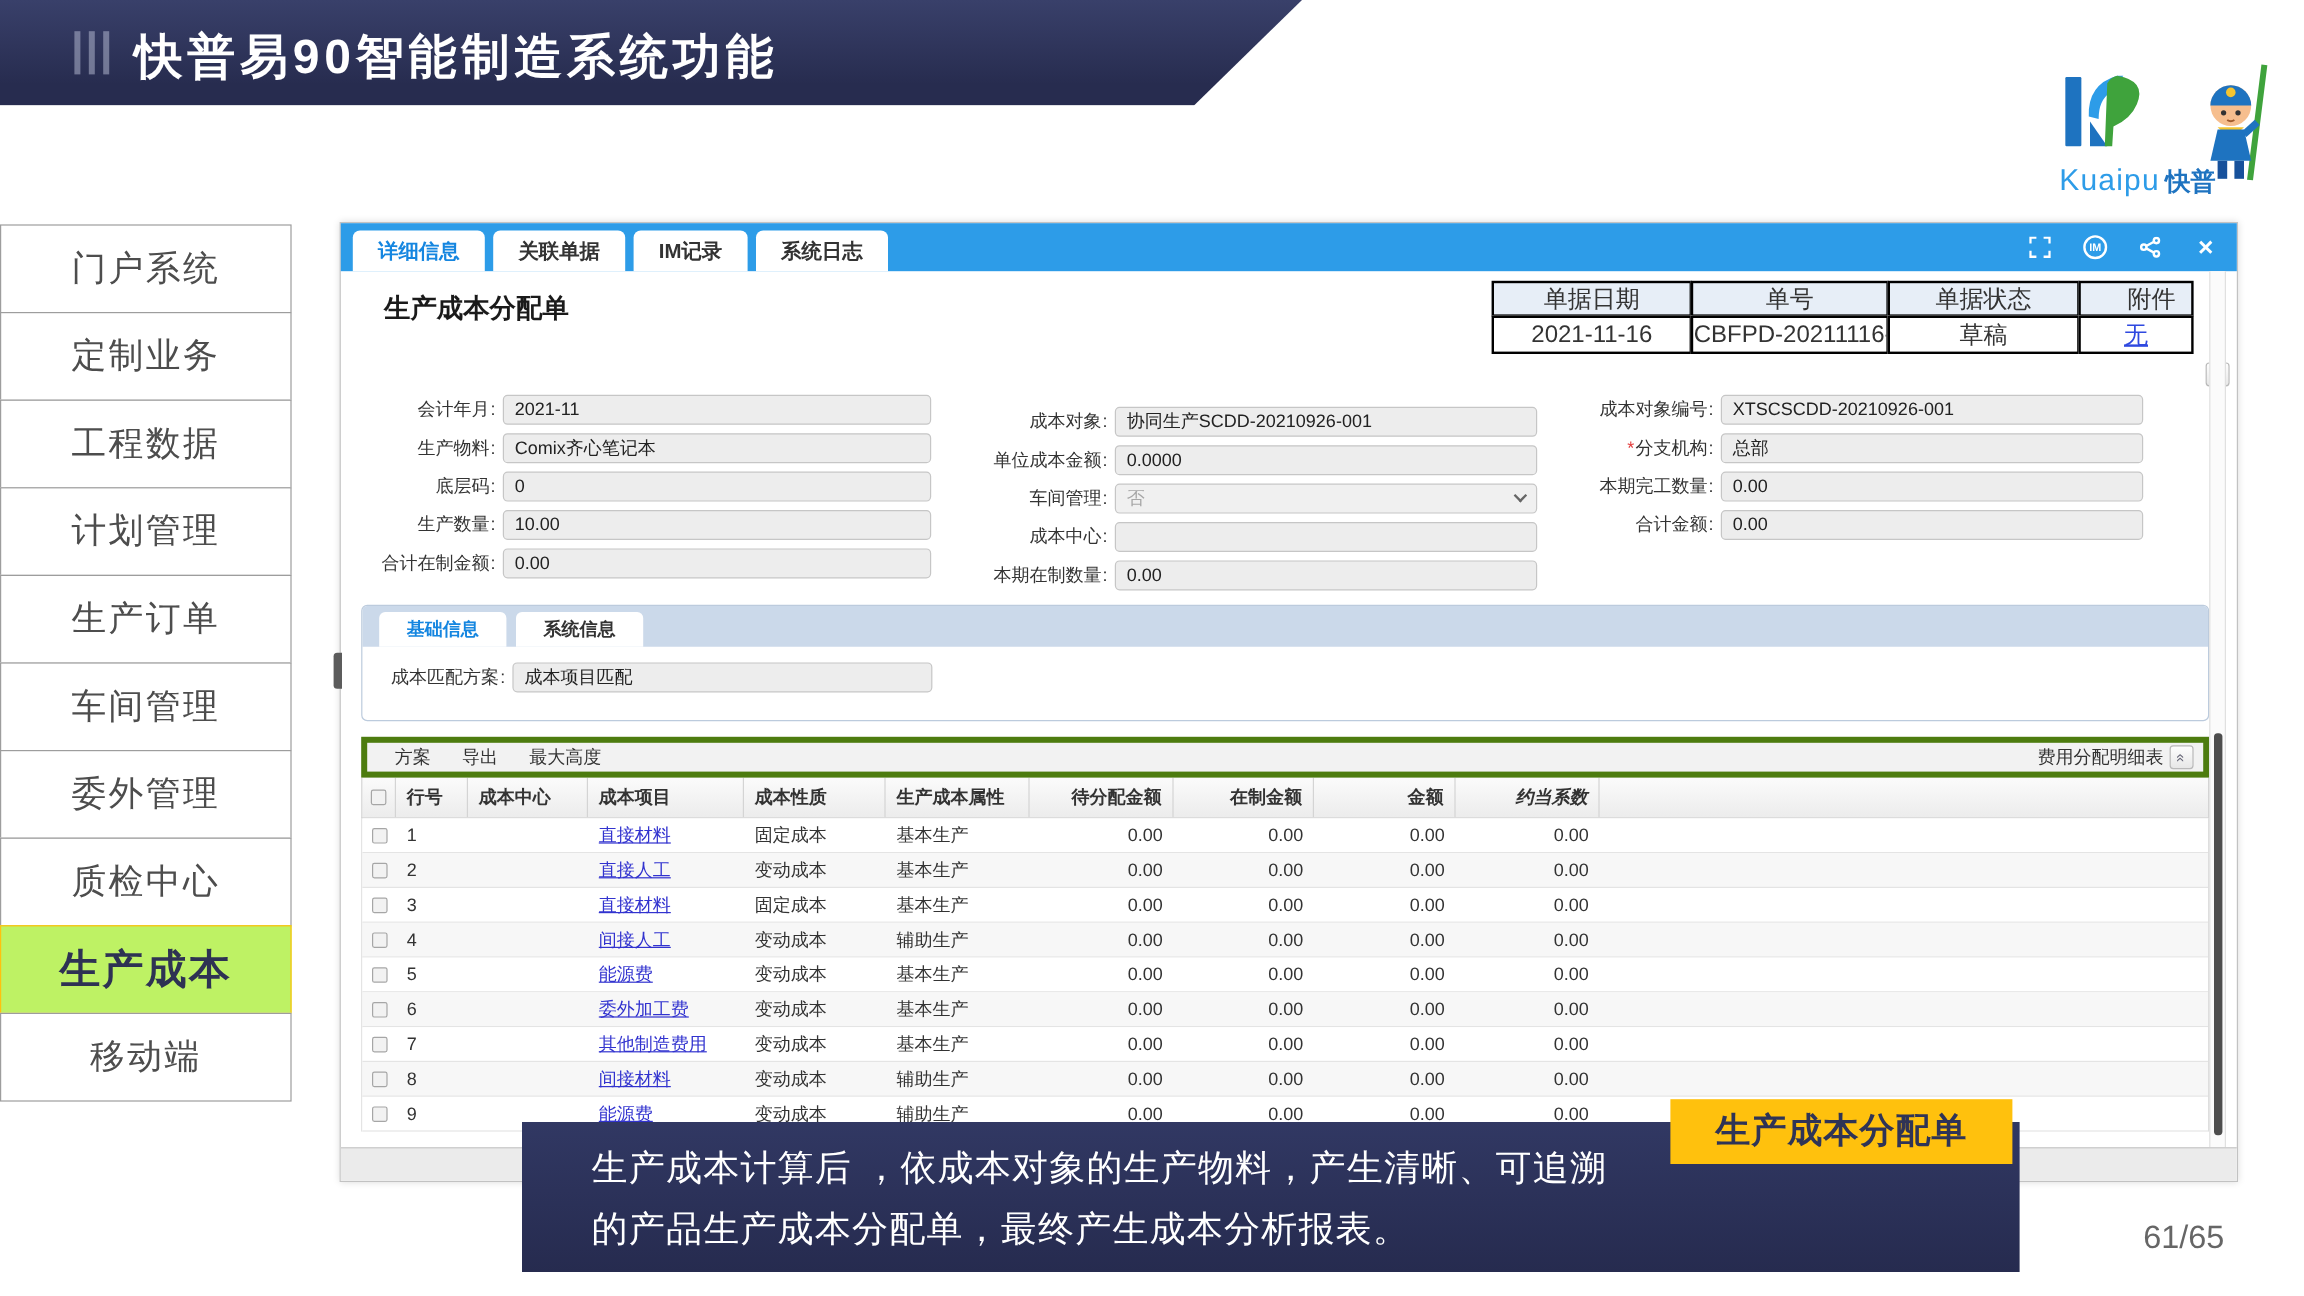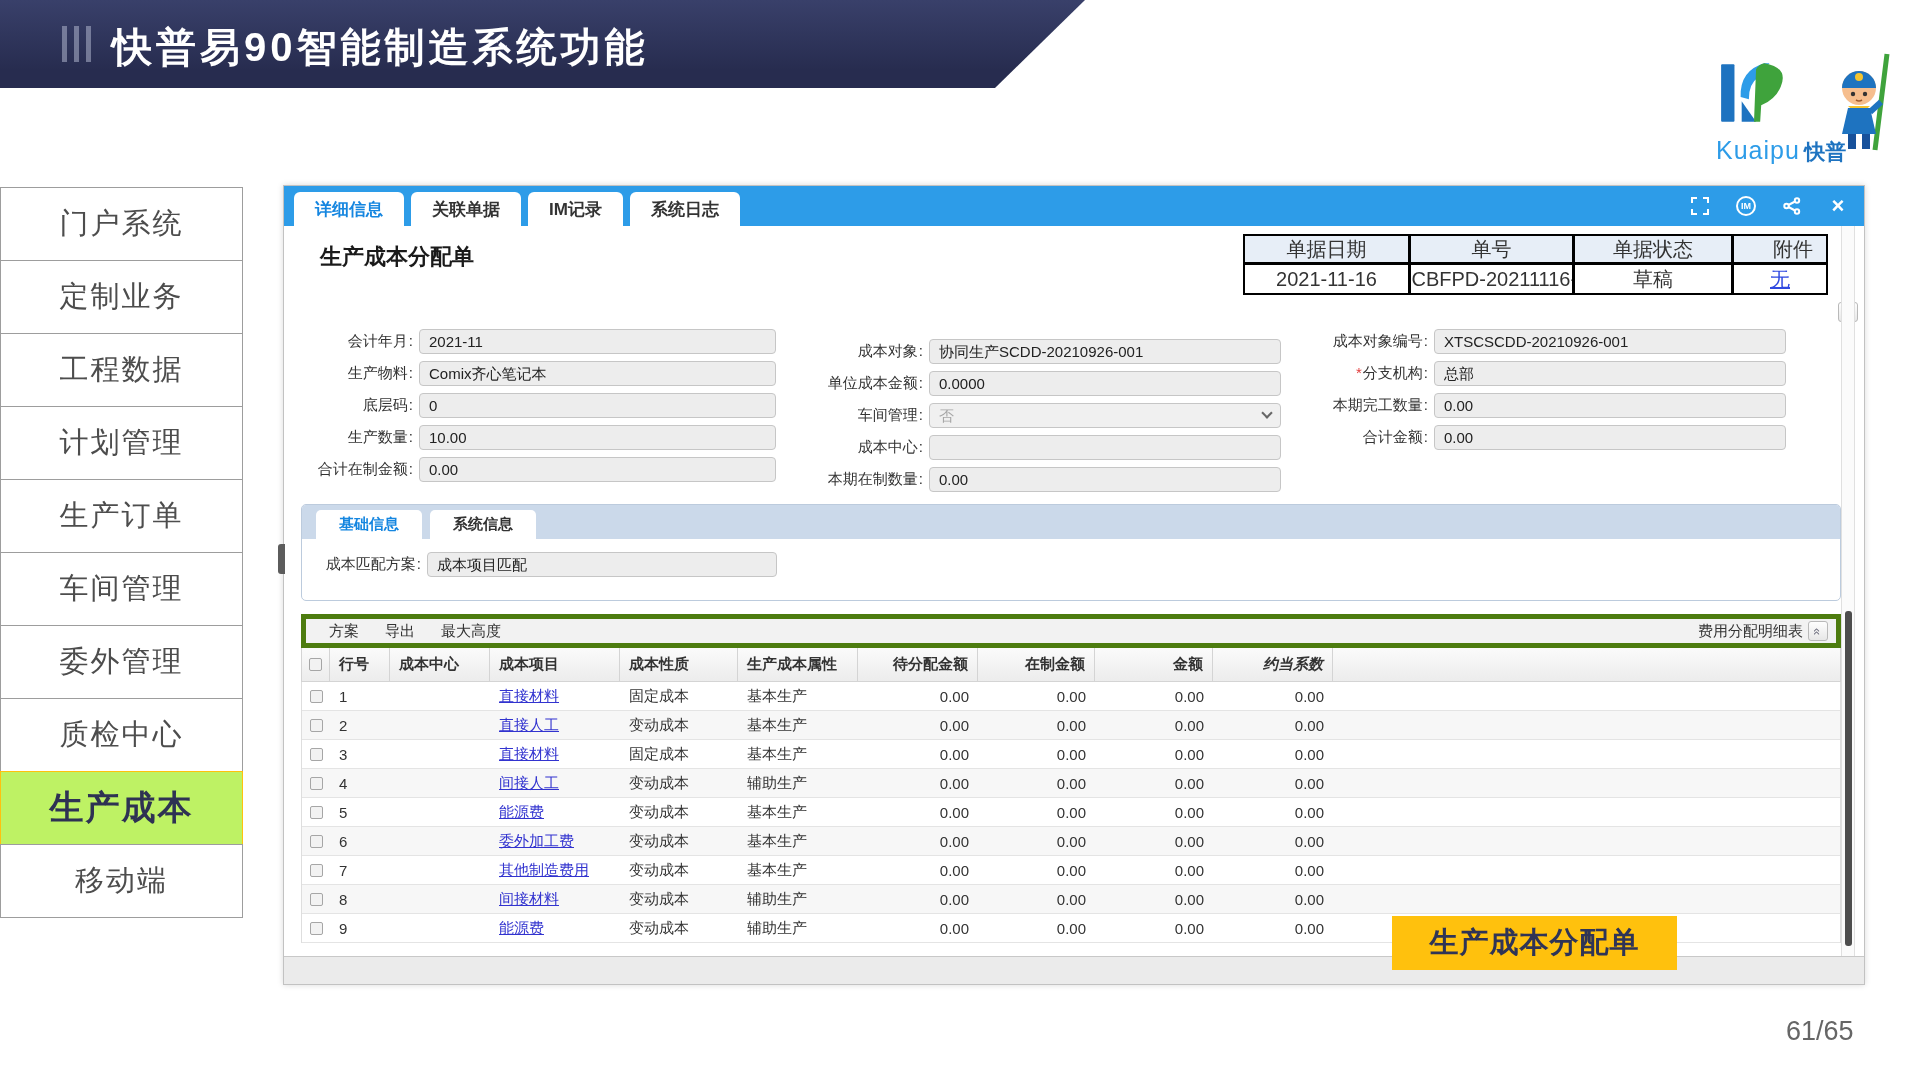--- a/index.html
+++ b/index.html
@@ -505,16 +505,20 @@
           </div>
         </div>
     </div>
 
     <div class="win-scroll">
       <div class="win-thumb"></div>
     </div>
     <div class="win-footer"></div>
   </div>
 
+  <div class="caption">
+    <div class="line">生产成本计算后 ，依成本对象的生产物料，产生清晰、可追溯</div>
+    <div class="line">的产品生产成本分配单，最终产生成本分析报表。</div>
+  </div>
   <div class="tag">生产成本分配单</div>
   <div class="pageno">61/65</div>
 
 </div>
 
 </body></html>

